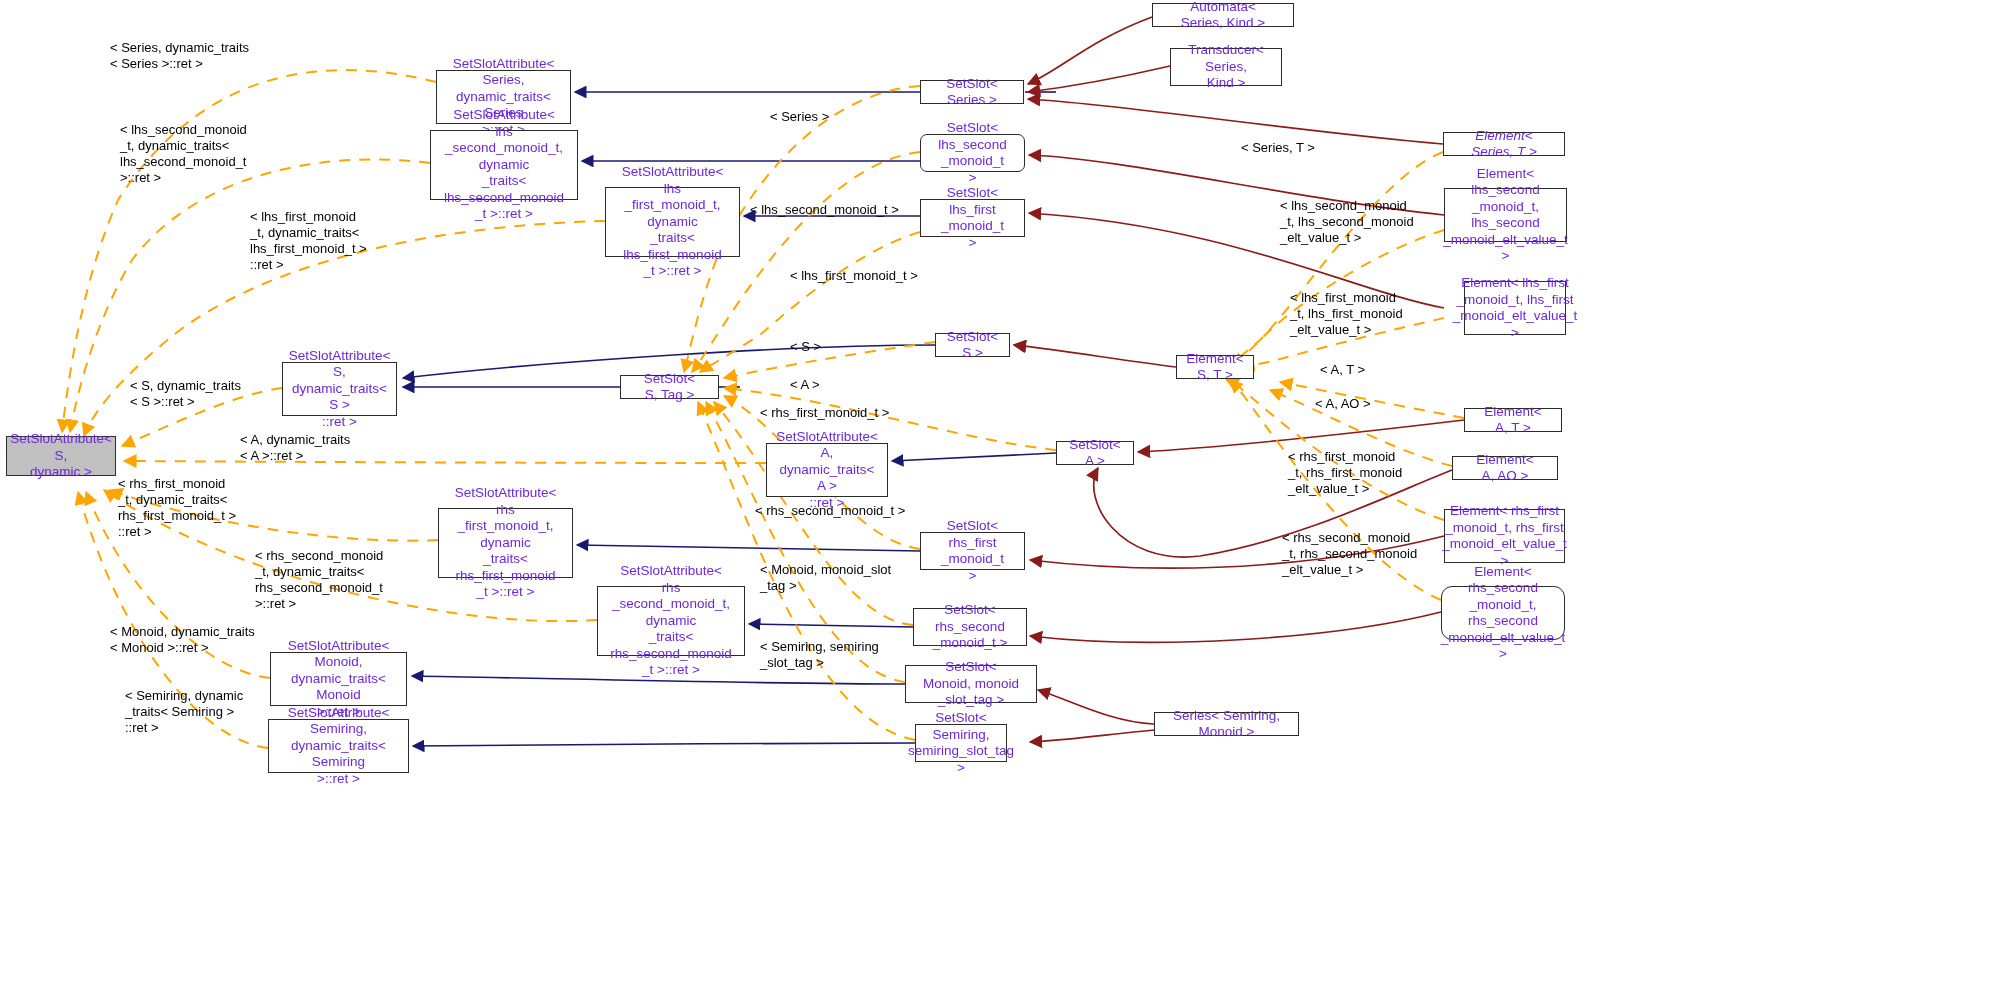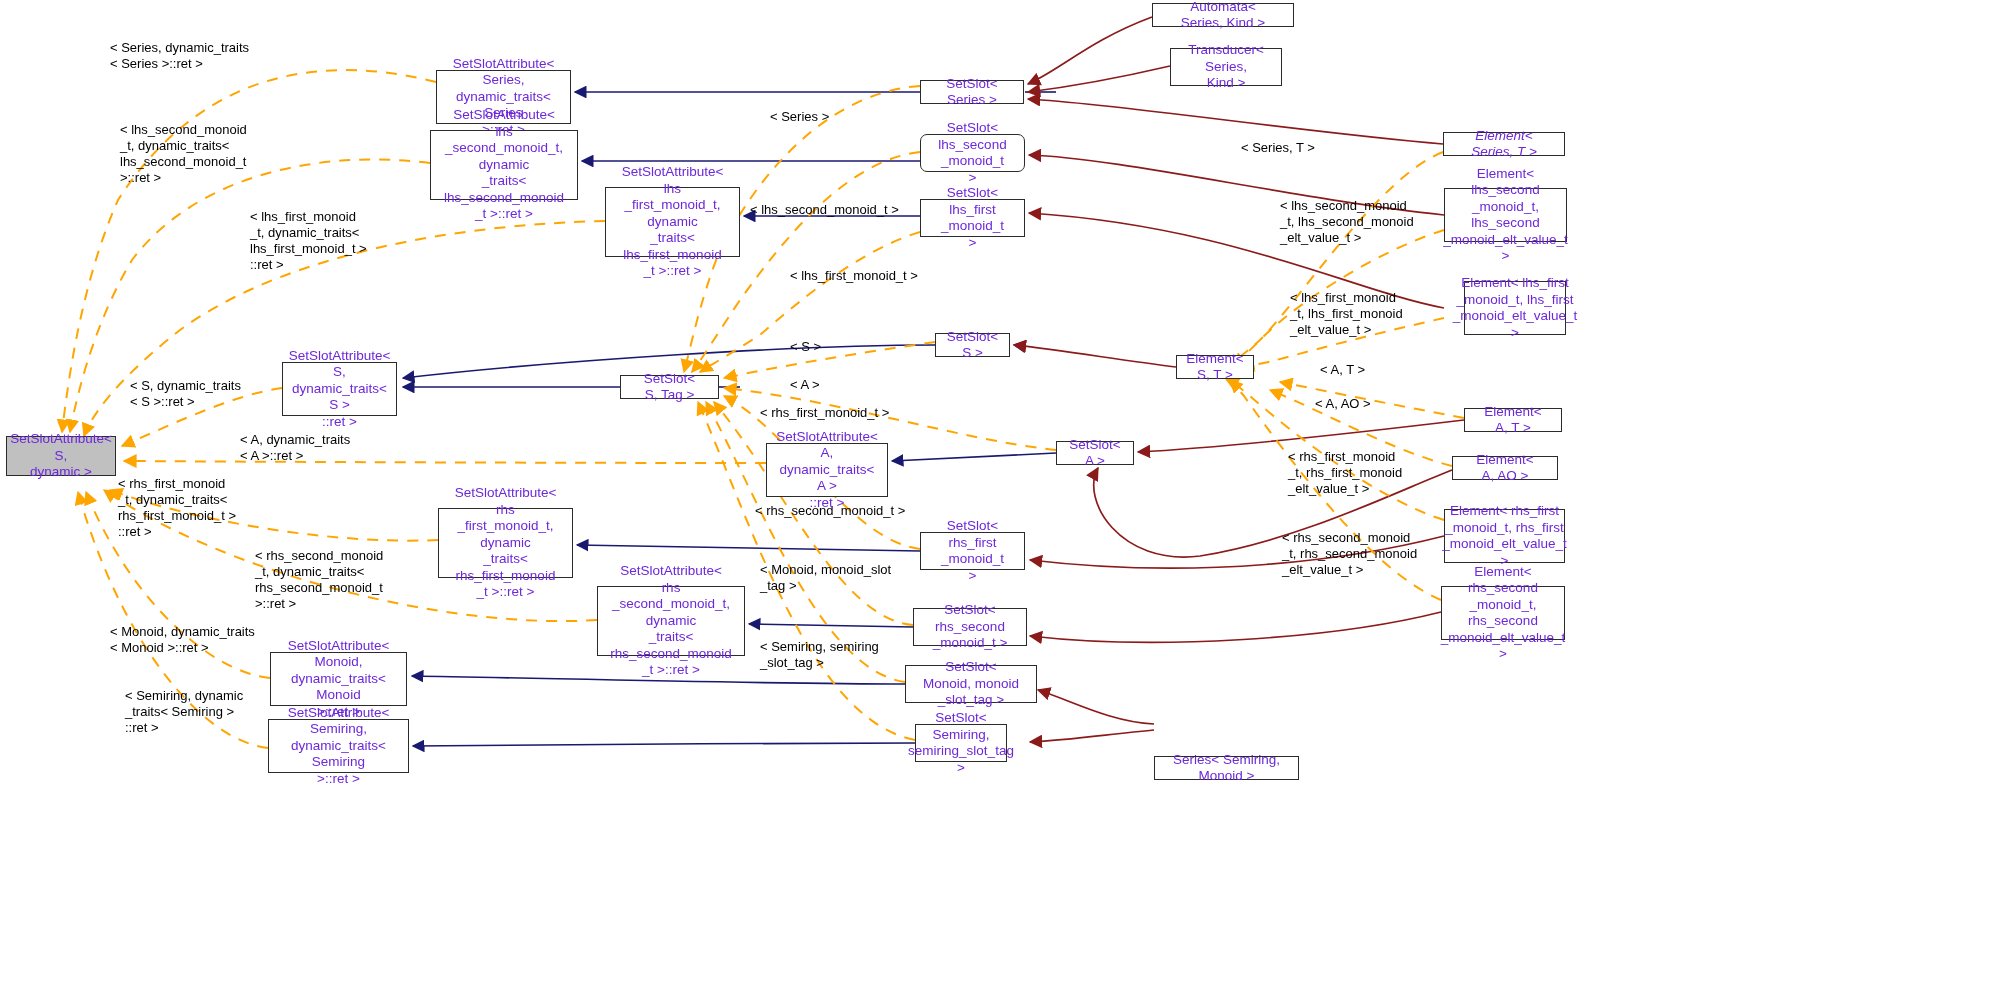--- a/index.html
+++ b/index.html
@@ -185,24 +185,24 @@
 _monoid_elt_value_t &gt;</div>
       <div class="node" style="left: 1464px; top: 281px; width: 102px; height: 54px;">Element&lt; lhs_first
 _monoid_t, lhs_first
 _monoid_elt_value_t &gt;</div>
       <div class="node" style="left: 1176px; top: 355px; width: 78px; height: 24px;">Element&lt; S, T &gt;</div>
       <div class="node" style="left: 1464px; top: 408px; width: 98px; height: 24px;">Element&lt; A, T &gt;</div>
       <div class="node" style="left: 1452px; top: 456px; width: 106px; height: 24px;">Element&lt; A, AO &gt;</div>
       <div class="node" style="left: 1444px; top: 509px; width: 121px; height: 54px;">Element&lt; rhs_first
 _monoid_t, rhs_first
 _monoid_elt_value_t &gt;</div>
-      <div class="node" style="left: 1441px; top: 586px; width: 124px; height: 54px;">Element&lt; rhs_second
+      <div class="node" style="left: 1441px; top: 586px; width: 124px; height: 54px; border-radius: 11px;">Element&lt; rhs_second
 _monoid_t, rhs_second
 _monoid_elt_value_t &gt;</div>
-      <div class="node" style="left: 1154px; top: 712px; width: 145px; height: 24px; margin-top: 44px;">Series&lt; Semiring, Monoid &gt;</div>
+      <div class="node" style="left: 1154px; top: 712px; width: 145px; height: 24px;">Series&lt; Semiring, Monoid &gt;</div>
     </div>
   <div id="label-layer">
       <div class="edge-label" style="left: 110px; top: 40px; width: 240px;">&lt; Series, dynamic_traits
 &lt; Series &gt;::ret &gt;</div>
       <div class="edge-label" style="left: 120px; top: 122px; width: 200px;">&lt; lhs_second_monoid
 _t, dynamic_traits&lt;
 lhs_second_monoid_t
 &gt;::ret &gt;</div>
       <div class="edge-label" style="left: 250px; top: 209px; width: 190px;">&lt; lhs_first_monoid
 _t, dynamic_traits&lt;

